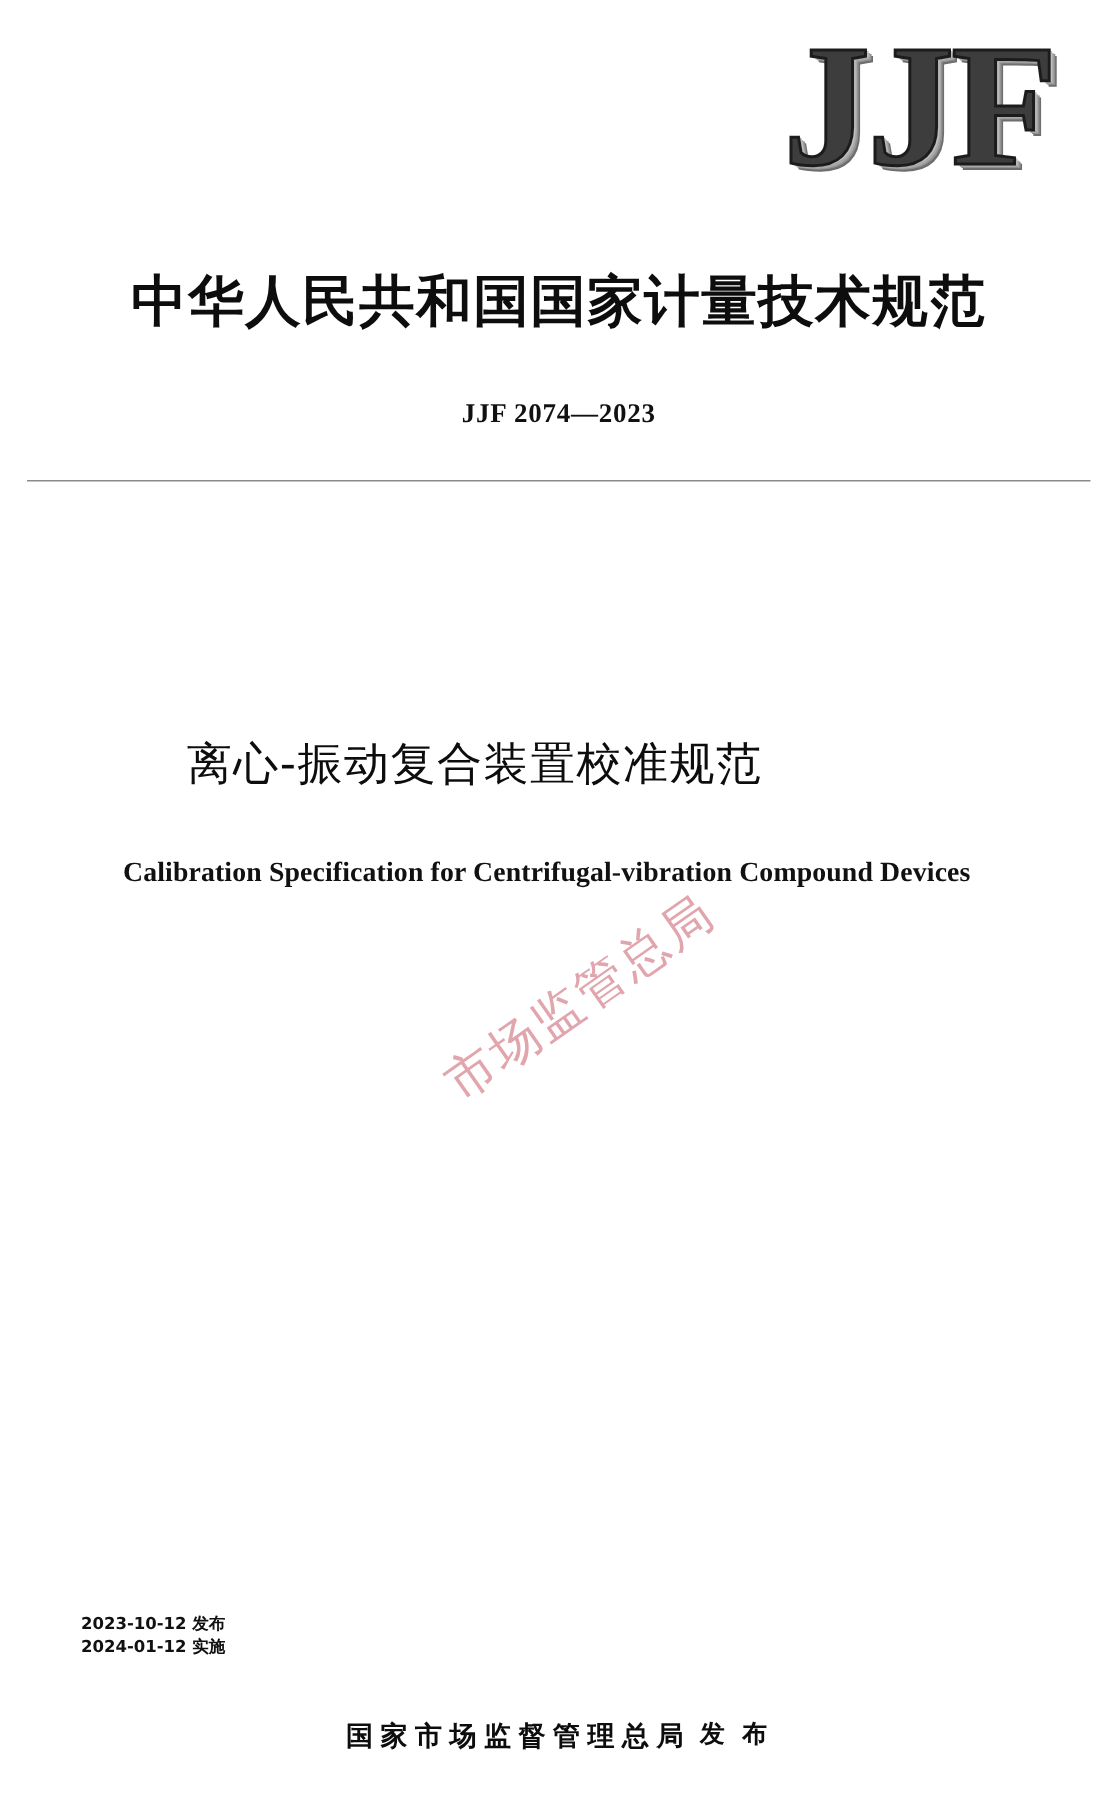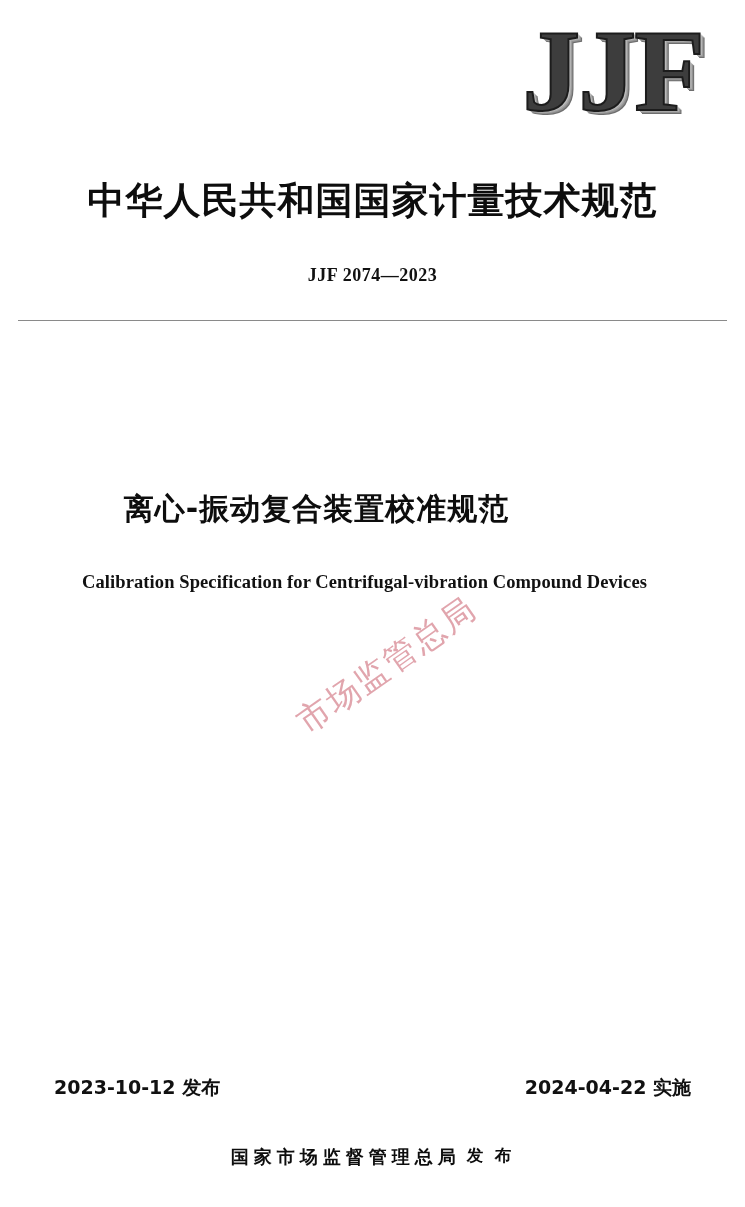--- a/index.html
+++ b/index.html
@@ -93,21 +93,21 @@
   }
 
   
   .title-cn {
     position: absolute;
     top: 489px;
     left: 0;
     width: 633px;
     text-align: center;
     font-family: "DejaVu Sans", sans-serif;
-    font-weight: bold;
+    font-weight: normal;
     font-size: 30px;
     letter-spacing: 1px;
     color: #0d0d0d;
   }
   .title-en {
     position: absolute;
     top: 572px;
     left: 0;
     width: 729px;
     text-align: center;
@@ -144,23 +144,24 @@
   .dates {
     position: absolute;
     top: 1075px;
     left: 0;
     width: 745px;
     display: flex;
     justify-content: space-between;
     padding: 0 54px;
     box-sizing: border-box;
     font-family: "DejaVu Sans", sans-serif;
-    font-size: 19px;
-    font-weight: bold;
-    color: #111111;
+    font-size: 11px;
+    font-weight: bold;
+    color: #111111;
+    flex-direction: column;
   }
 
   
   .issuer {
     position: absolute;
     top: 1145px;
     left: 0;
     width: 745px;
     text-align: center;
     font-family: "DejaVu Sans", sans-serif;
@@ -198,20 +199,20 @@
   <div class="title-cn">离心-振动复合装置校准规范</div>
 
   <div class="title-en">Calibration Specification for Centrifugal-vibration Compound Devices</div>
 
   <div class="watermark">
     <span>市场监管总局</span>
   </div>
 
   <div class="dates">
     <div>2023-10-12 发布</div>
-    <div>2024-04-22 实施</div>
+    <div>2024-01-12 实施</div>
   </div>
 
   <div class="issuer">
     <span class="org">国家市场监督管理总局</span><span class="verb">发 布</span>
   </div>
 
 </div>
 
 </body></html>

